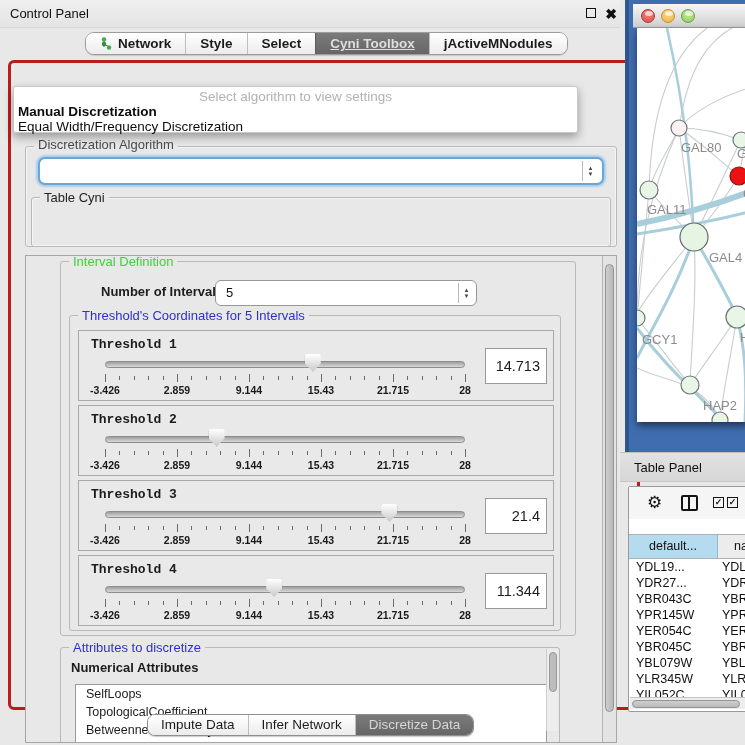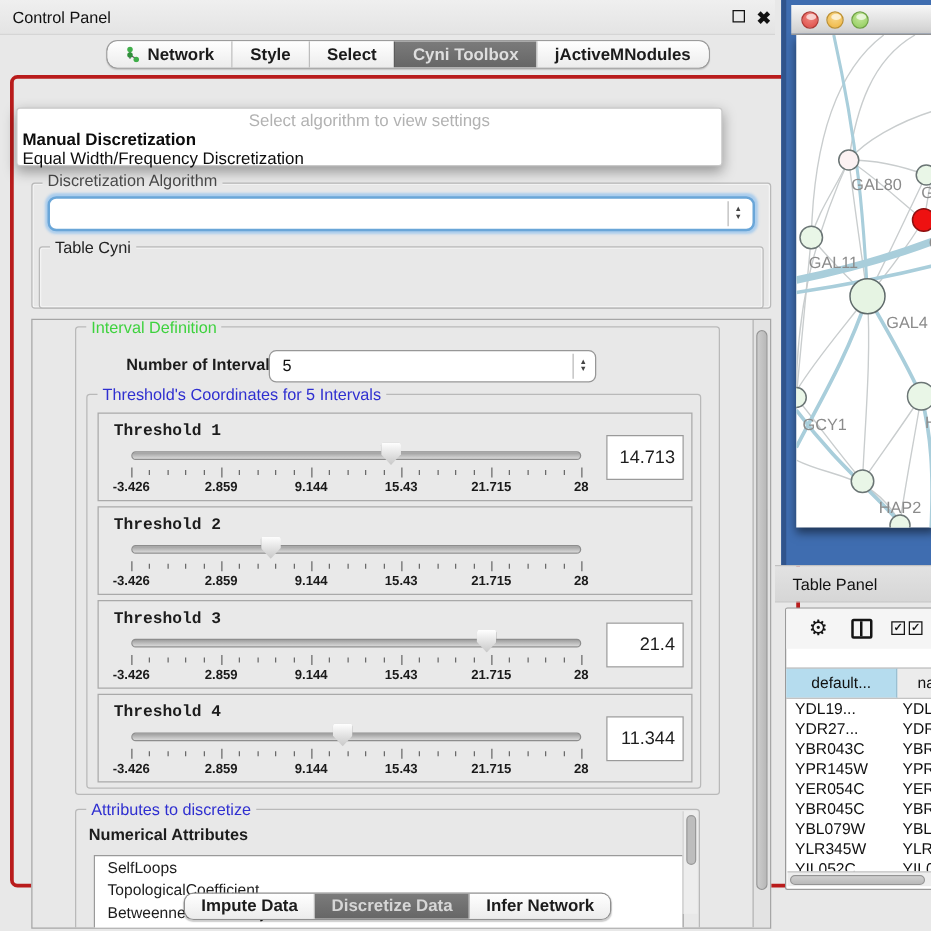--- a/index.html
+++ b/index.html
@@ -17,21 +17,21 @@
   #float-icon span { display:block; width:10px; height:10px; border:1.5px solid #111; margin:1px auto; }
   #close-icon { left:604px; font-weight:bold; font-size:14px; }
 
   
   #top-tabbar { position:absolute; left:85px; top:32px; height:23px; display:flex;
     background:#fdfdfd; border:1px solid #9c9c9c; border-radius:9px; overflow:hidden;
     box-shadow:0 1px 1px rgba(0,0,0,.15); }
   .ttab { padding:0 14px; line-height:21px; font-size:13.5px; font-weight:bold; color:#1b1b1b;
     background:linear-gradient(#ffffff,#ececec); white-space:nowrap; cursor:default; }
   .ttab + .ttab { border-left:1px solid #bdbdbd; }
-  .ttab.sel { background:linear-gradient(#7b7b7b,#666666); color:#dedede; border-left-color:#5c5c5c; }
+  .ttab.sel { background:linear-gradient(#7b7b7b,#666666); color:#dedede; border-left-color:#5c5c5c;text-decoration:underline; }
   .ttab .net-ico { display:inline-block; width:13px; height:13px; margin-right:5px; vertical-align:-2px; }
 
   
   #outer-box { position:absolute; left:8px; top:60px; width:632px; height:650px;
     border:3px solid #b91c1c; border-radius:6px; background:#e8e8e8; }
 
   .group { position:absolute; border:1px solid #b9b9b9; border-radius:3px;
     box-shadow:inset 0 0 0 1px #f4f4f4; }
   .group-title { position:absolute; top:-8px; left:8px; padding:0 4px; background:#e8e8e8;
     font-size:13px; line-height:15px; }
@@ -94,21 +94,21 @@
     border:1px solid #9a9a9a; overflow:hidden; list-style:none; }
   #attr-list li { font-size:12.5px; line-height:18px; padding-left:10px; }
   #attr-vscroll { position:absolute; right:1px; top:1px; width:12px; height:82px; background:#ededed;
     border-left:1px solid #cfcfcf; }
   #attr-vscroll .thumb { position:absolute; left:2px; top:3px; width:8px; height:40px;
     background:#bdbdbd; border:1px solid #989898; border-radius:4px; }
 
   #bottom-tabbar { position:absolute; left:147px; top:714px; height:22px; display:flex;
     background:#fdfdfd; border:1px solid #8f8f8f; border-radius:8px; overflow:hidden;
     box-shadow:0 1px 1px rgba(0,0,0,.2); }
-  .btab { padding:0 13px; line-height:20px; font-size:13.5px; font-weight:bold;
+  .btab { padding:0 13px; line-height:20px; font-size:13.5px; font-weight:normal;
     background:linear-gradient(#ffffff,#ececec); cursor:default; white-space:nowrap; }
   .btab + .btab { border-left:1px solid #bdbdbd; }
   .btab.sel { background:linear-gradient(#7b7b7b,#666666); color:#d6d6d6; }
 
   
   #network-window { position:absolute; left:625px; top:0; width:120px; height:452px;
     background:#3f6db0; border-left:4px solid #30548c; }
   #net-titlebar { position:absolute; left:4px; top:4px; width:112px; height:24px;
     background:linear-gradient(#f7f7f7,#cfcfcf); border-bottom:1px solid #9a9a9a; }
   .tl { position:absolute; top:5px; width:14px; height:14px; border-radius:50%; }
@@ -397,22 +397,22 @@
 
       <div id="main-vscroll">
           <div class="thumb"></div>
         </div>
     </div>
 
   </div>
 
   <div id="bottom-tabbar">
       <div class="btab">Impute Data</div>
+      <div class="btab">Infer Network</div>
       <div class="btab sel">Discretize Data</div>
-      <div class="btab">Infer Network</div>
     </div>
 
   <div id="algo-popup">
     <div id="algo-prompt">Select algorithm to view settings</div>
     <div id="algo-opt-0" class="algo-opt">Manual Discretization</div>
     <div id="algo-opt-1" class="algo-opt">Equal Width/Frequency Discretization</div>
   </div>
 </div>
 
 <div id="network-window">

